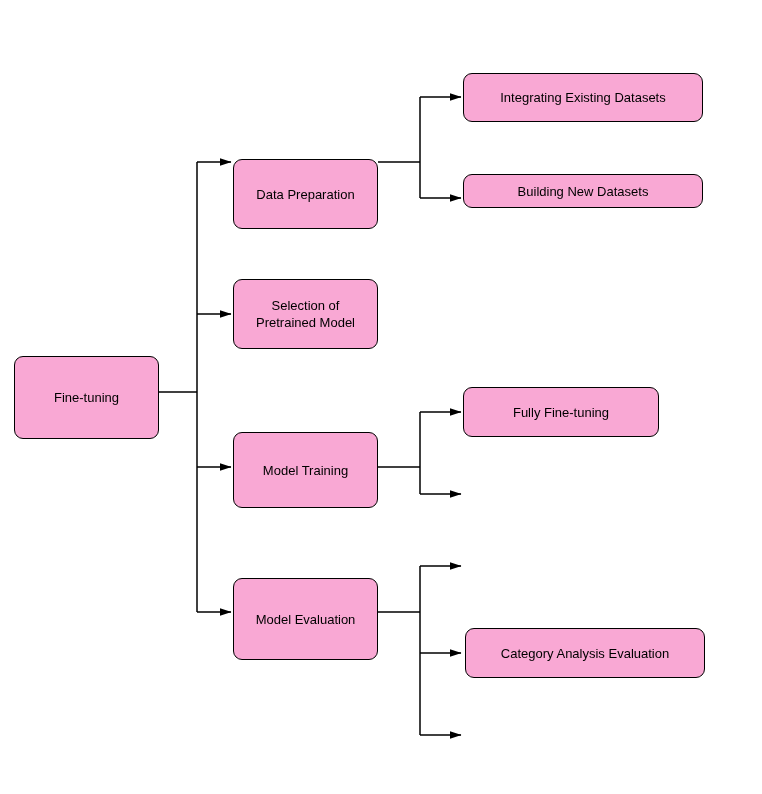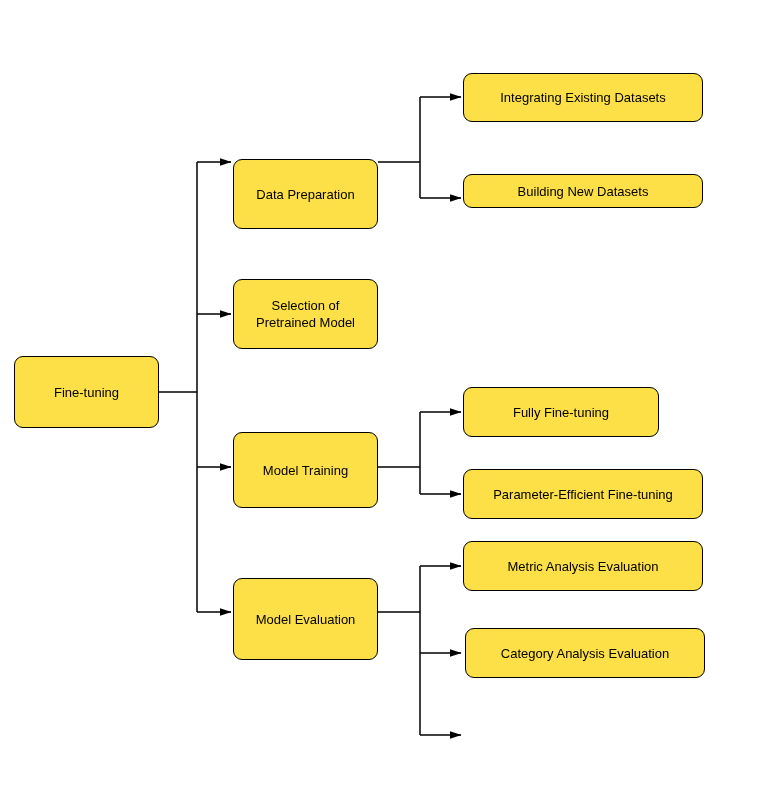--- a/index.html
+++ b/index.html
@@ -20,21 +20,21 @@
     left: 0;
     top: 0;
     width: 762px;
     height: 794px;
   }
   .node {
     position: absolute;
     box-sizing: border-box;
     border: 1.5px solid #000000;
     border-radius: 9px;
-    background: #fde047;
+    background: #f9a8d4;
     color: #000000;
     font-size: 13px;
     line-height: 17px;
     display: flex;
     align-items: center;
     justify-content: center;
     text-align: center;
     padding: 0 10px;
   }
 </style>
@@ -69,36 +69,34 @@
     <path d="M420,412 H461" marker-end="url(#arrow)"></path>
     <path d="M420,494 H461" marker-end="url(#arrow)"></path>
 
     <path d="M378,612 H420"></path>
     <path d="M420,566 V735"></path>
     <path d="M420,566 H461" marker-end="url(#arrow)"></path>
     <path d="M420,653 H461" marker-end="url(#arrow)"></path>
     <path d="M420,735 H461" marker-end="url(#arrow)"></path>
   </svg>
 
-  <div class="node" style="left:14px; top:356px; width:145px; height:72px;">Fine-tuning</div>
+  <div class="node" style="left:14px; top:356px; width:145px; height:83px;">Fine-tuning</div>
 
   <div class="node" style="left:233px; top:127px; width:145px; height:70px;margin-top:32px;">Data Preparation</div>
 
   <div class="node" style="left:233px; top:279px; width:145px; height:70px;">Selection of Pretrained Model</div>
 
   <div class="node" style="left:233px; top:432px; width:145px; height:76px;">Model Training</div>
 
   <div class="node" style="left:233px; top:578px; width:145px; height:82px;">Model Evaluation</div>
 
   <div class="node" style="left:463px; top:73px; width:240px; height:49px;">Integrating Existing Datasets</div>
 
   <div class="node" style="left:463px; top:174px; width:240px; height:34px;">Building New Datasets</div>
 
   <div class="node" style="left:463px; top:387px; width:196px; height:50px;">Fully Fine-tuning</div>
 
-  <div class="node" style="left:463px; top:469px; width:240px; height:50px;">Parameter-Efficient Fine-tuning</div>
 
-  <div class="node" style="left:463px; top:541px; width:240px; height:50px;">Metric Analysis Evaluation</div>
 
   <div class="node" style="left:465px; top:628px; width:240px; height:50px;">Category Analysis Evaluation</div>
 
 
 </div>
 
 </body></html>

